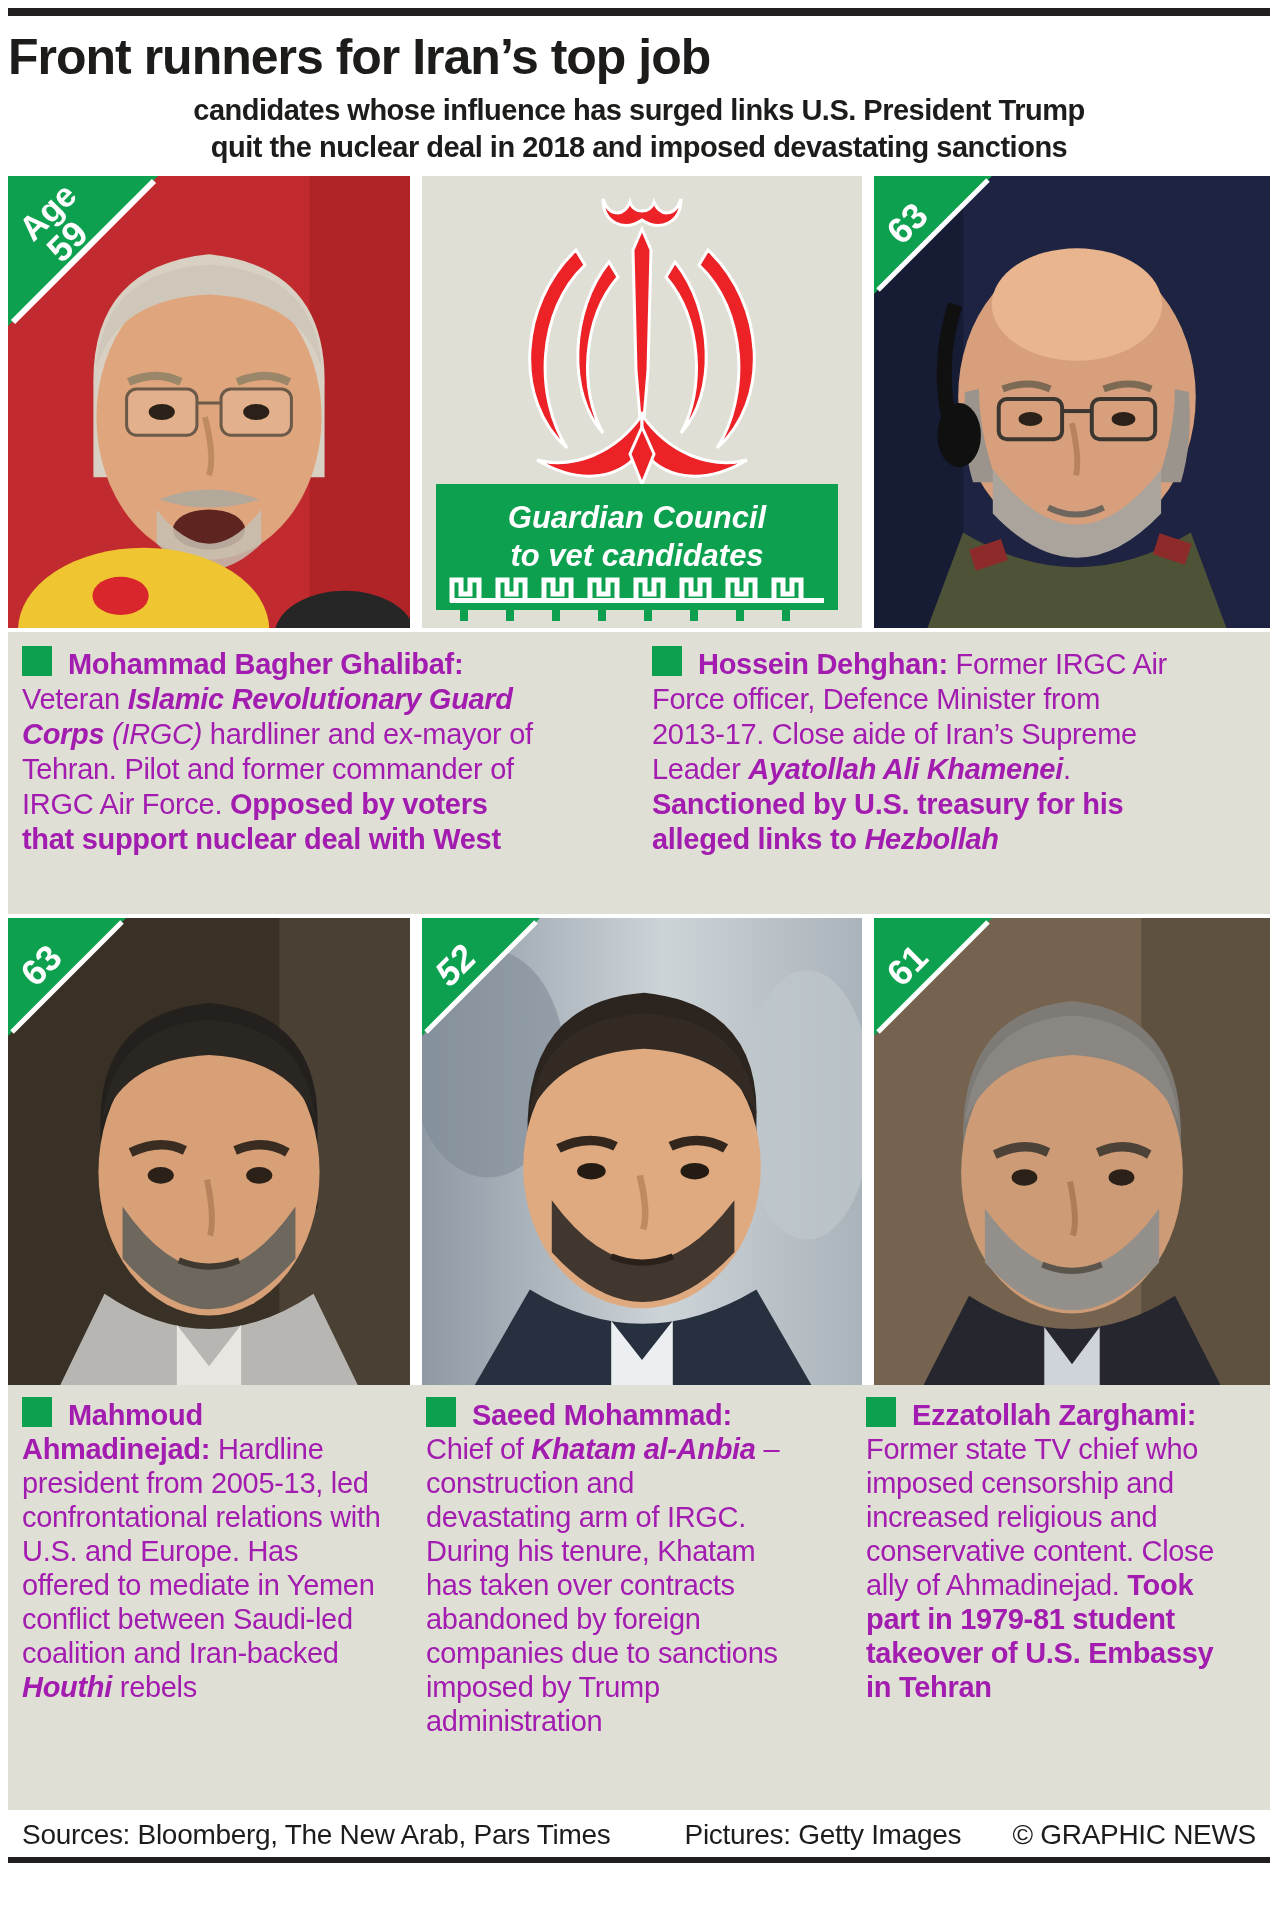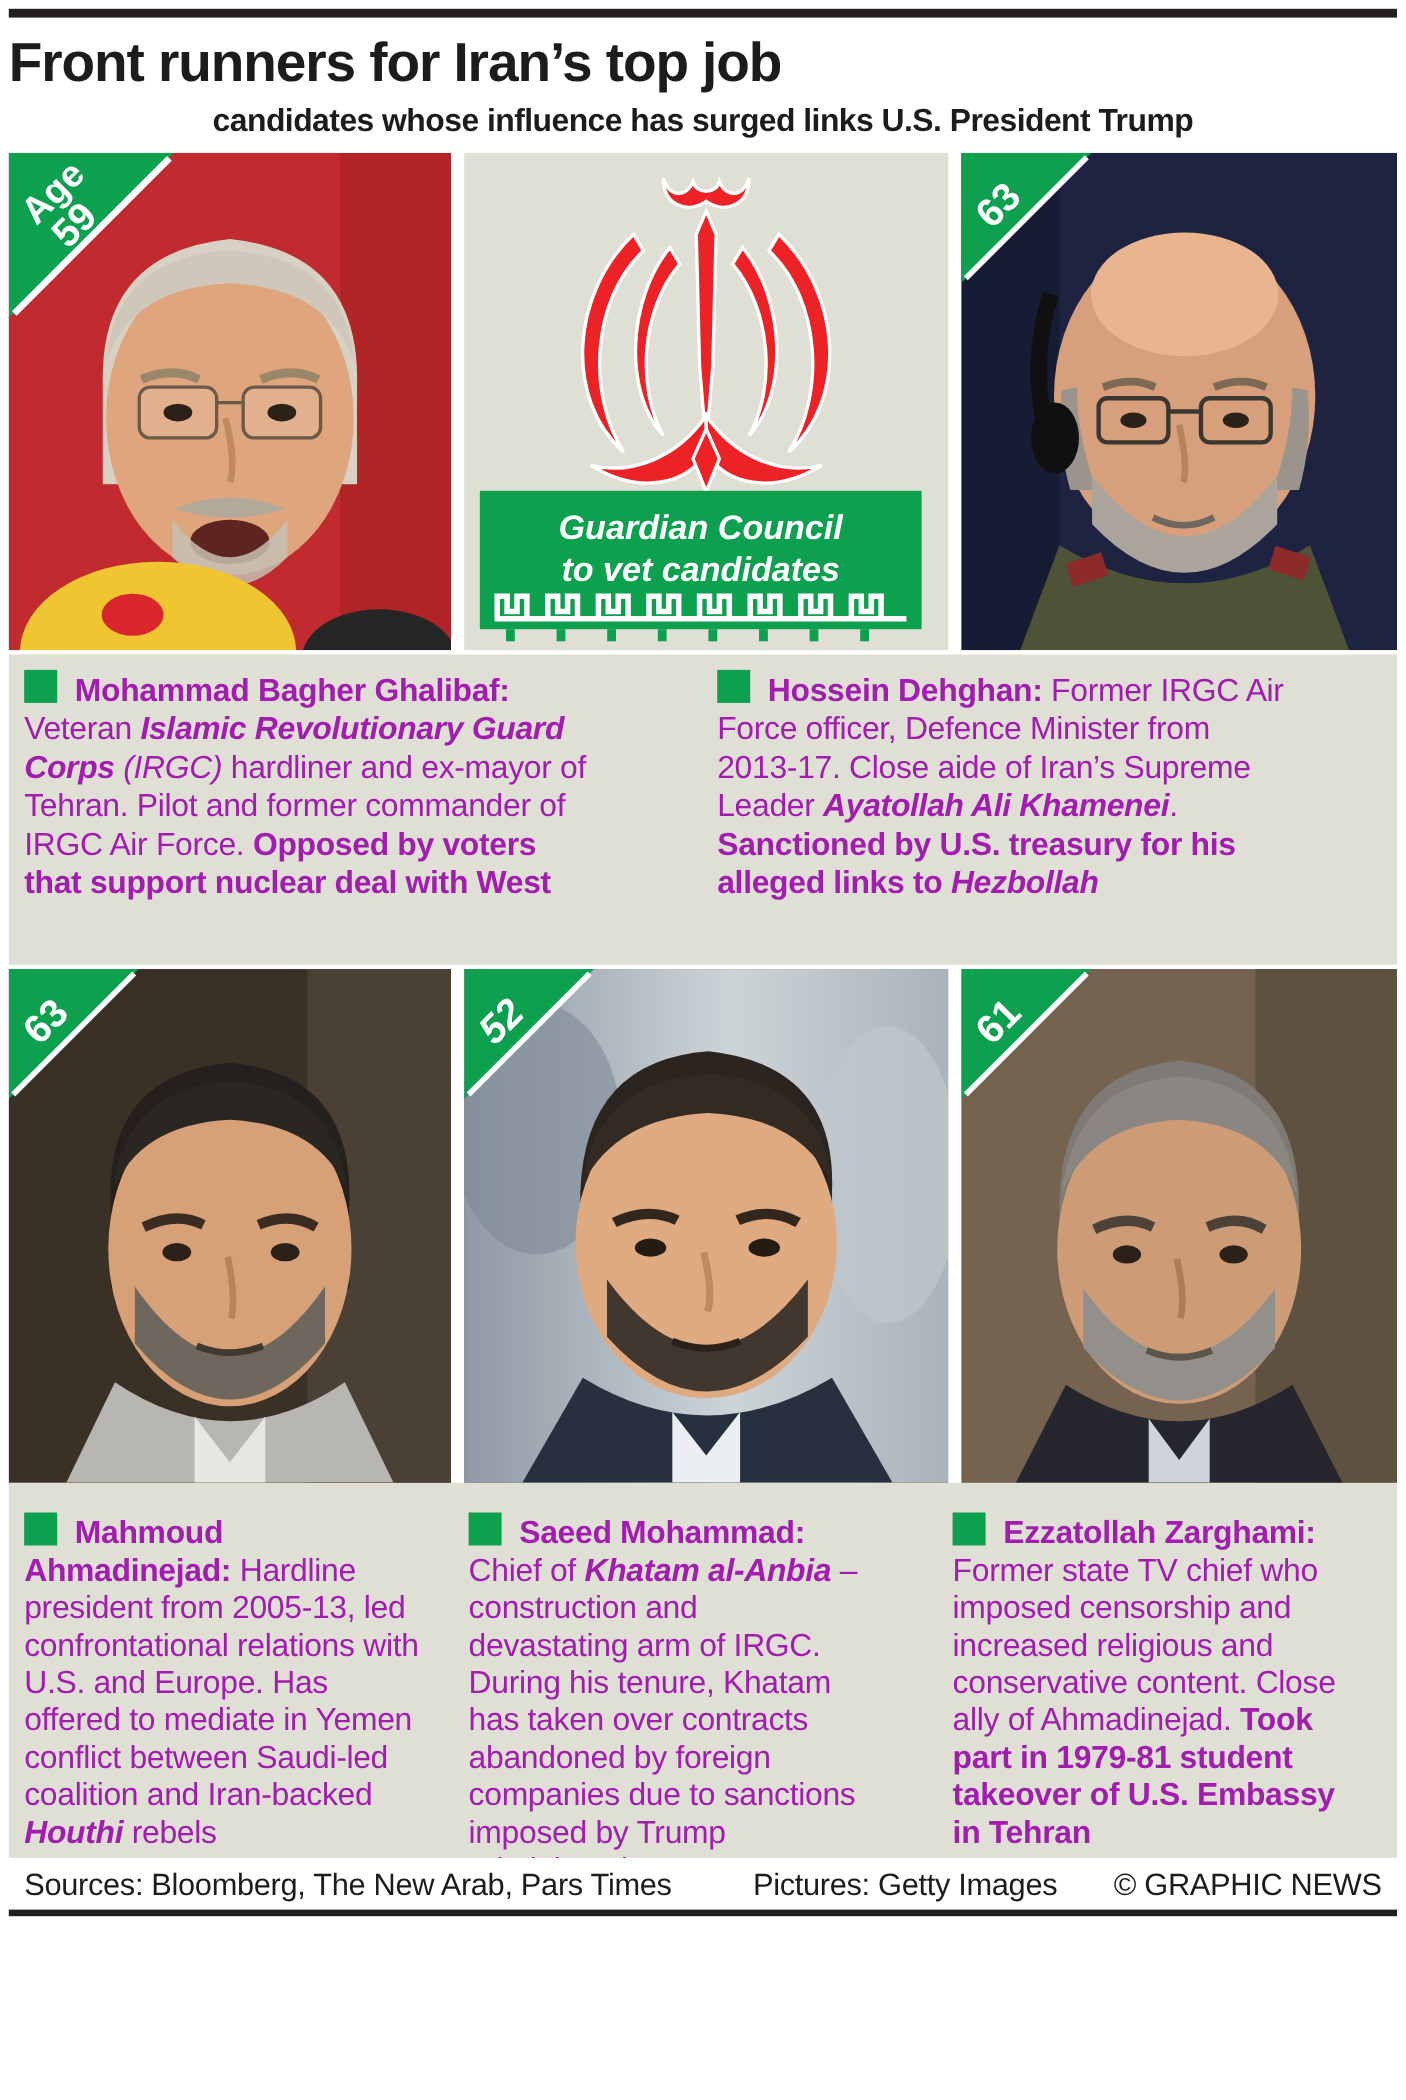--- a/index.html
+++ b/index.html
@@ -16,21 +16,21 @@
   }
   .intro{margin-top:6px;}
   .intro-line{
     font-size:29px;font-weight:700;text-align:center;
     letter-spacing:-0.5px;line-height:37px;
   }
   .row{display:flex;gap:12px;}
   .rowA{margin-top:10px;height:452px;}
   .rowB{margin-top:4px;height:282px;background:#e0dfd6;box-sizing:border-box;padding-top:14px;overflow:hidden;}
   .rowC{margin-top:4px;height:467px;}
-  .rowD{height:341px;background:#e0dfd6;box-sizing:border-box;padding-top:27px;overflow:hidden;}
+  .rowD{height:425px;background:#e0dfd6;box-sizing:border-box;padding-top:12px;overflow:hidden;}
   .photo{position:relative;overflow:hidden;background:#777;}
   .photo svg{display:block;width:100%;height:100%;}
   .w1{width:402px;flex:0 0 402px;}
   .w2{width:440px;flex:0 0 440px;font-style:italic;}
   .w3{width:396px;flex:0 0 396px;}
   .panel-center{position:relative;background:#e0dfd6;}
   .emblem{display:block;margin:14px auto 0;}
   .gwrap{position:absolute;left:14px;right:24px;bottom:0;}
   .badge{position:absolute;top:0;left:0;}
   .badge svg{display:block;}
@@ -63,20 +63,21 @@
 <body>
 
 <div class="page">
 
   <div class="topbar"></div>
 
   <div class="title">Front runners for Iran’s top job</div>
 
   <div class="intro">
     <div class="intro-line">candidates whose influence has surged links U.S. President Trump</div>
+    <div class="intro-line">quit the nuclear deal in 2018 and imposed devastating sanctions</div>
   </div>
 
   <div class="row rowA">
 
     <div class="photo w1">
       <svg viewBox="0 0 400 450" preserveAspectRatio="none">
         <rect width="400" height="450" fill="#c12a2e"></rect>
         <rect x="300" width="100" height="450" fill="#b02327"></rect>
         <path d="M85 210 Q82 90 200 78 Q318 90 315 210 L315 300 L85 300 Z" fill="#d8d0c2"></path>
         <ellipse cx="200" cy="240" rx="112" ry="142" fill="#dfa57d"></ellipse>

